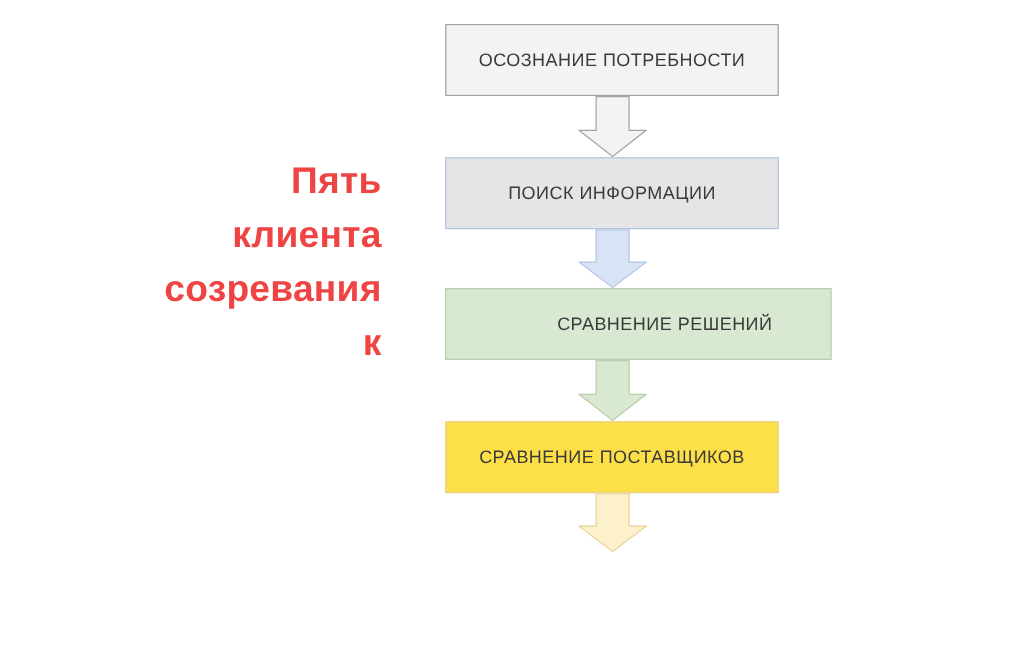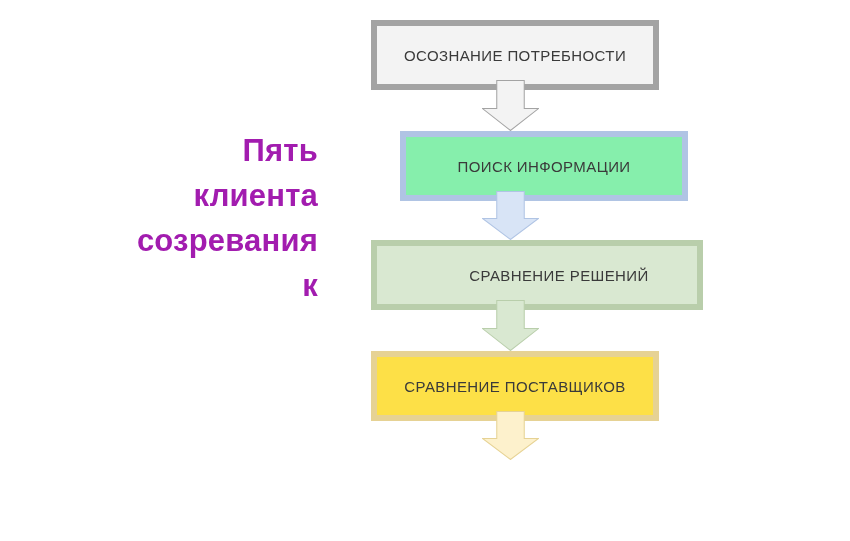--- a/index.html
+++ b/index.html
@@ -22,21 +22,21 @@
     line-height:45px;
     letter-spacing:0.2px;
   }
   .diagram-title .line{display:block;}
   
   .stage-box{
     position:absolute;
     left:371px;
     width:276px;
     height:58px;
-    border:6px solid #4d7c0f;
+    border:1px solid #4d7c0f;
     display:flex;
     align-items:center;
     justify-content:center;
   }
   .stage-label{
     font-size:15px;
     color:#3a3a3a;
     letter-spacing:0.4px;
     white-space:nowrap;
   }
@@ -47,35 +47,35 @@
     width:57px;
     display:block;
   }
   .flow-arrow polygon{stroke-width:1;}
 </style>
 </head>
 <body>
 
 <div class="canvas">
 
-  <div class="diagram-title" style="color: #a21caf;">
+  <div class="diagram-title" style="color: #ef4444;">
     <span class="line">Пять</span>
     <span class="line">клиента</span>
     <span class="line">созревания</span>
     <span class="line">к</span>
   </div>
 
   <div class="stage-box" style="top: 20px; background-color: rgb(243, 243, 243); border-color: rgb(163, 163, 163);">
     <span class="stage-label">ОСОЗНАНИЕ ПОТРЕБНОСТИ</span>
   </div>
   <svg class="flow-arrow" style="top:80px;height:51px" viewBox="0 0 56 50" preserveAspectRatio="none">
     <polygon points="14.5,0.5 41.5,0.5 41.5,28 55.5,28 28,49.5 0.5,28 14.5,28" style="fill: rgb(243, 243, 243); stroke: rgb(163, 163, 163);"></polygon>
   </svg>
 
-  <div class="stage-box" style="top: 131px; background-color: #86efac; border-color: rgb(176, 196, 228); margin-left: 29px;">
+  <div class="stage-box" style="top: 131px; background-color: #e5e5e5; border-color: rgb(176, 196, 228);">
     <span class="stage-label">ПОИСК ИНФОРМАЦИИ</span>
   </div>
   <svg class="flow-arrow" style="top:191px;height:49px" viewBox="0 0 56 50" preserveAspectRatio="none">
     <polygon points="14.5,0.5 41.5,0.5 41.5,28 55.5,28 28,49.5 0.5,28 14.5,28" style="fill: rgb(216, 228, 246); stroke: rgb(176, 196, 228);"></polygon>
   </svg>
 
   <div class="stage-box" style="top: 240px; background-color: rgb(217, 232, 209); border-color: rgb(185, 206, 171); padding-left: 44px;">
     <span class="stage-label">СРАВНЕНИЕ РЕШЕНИЙ</span>
   </div>
   <svg class="flow-arrow" style="top:300px;height:51px" viewBox="0 0 56 50" preserveAspectRatio="none">

